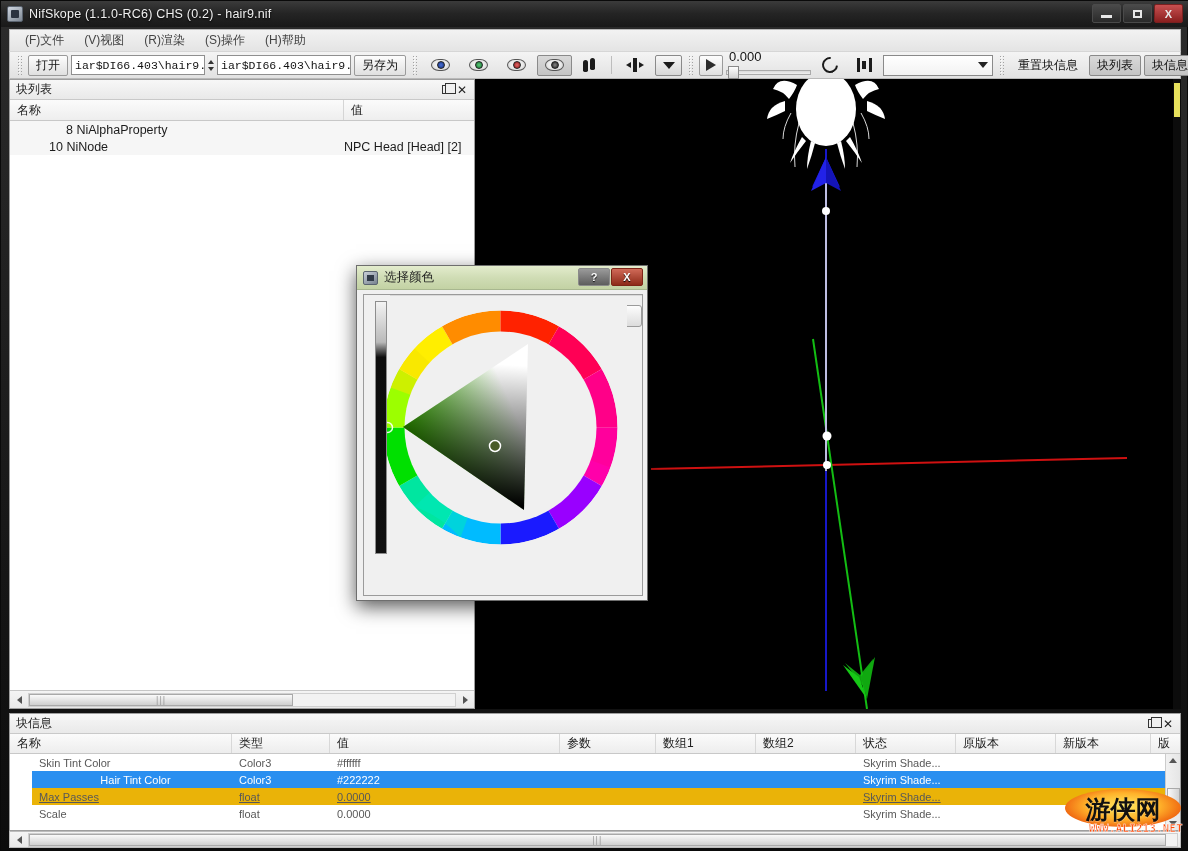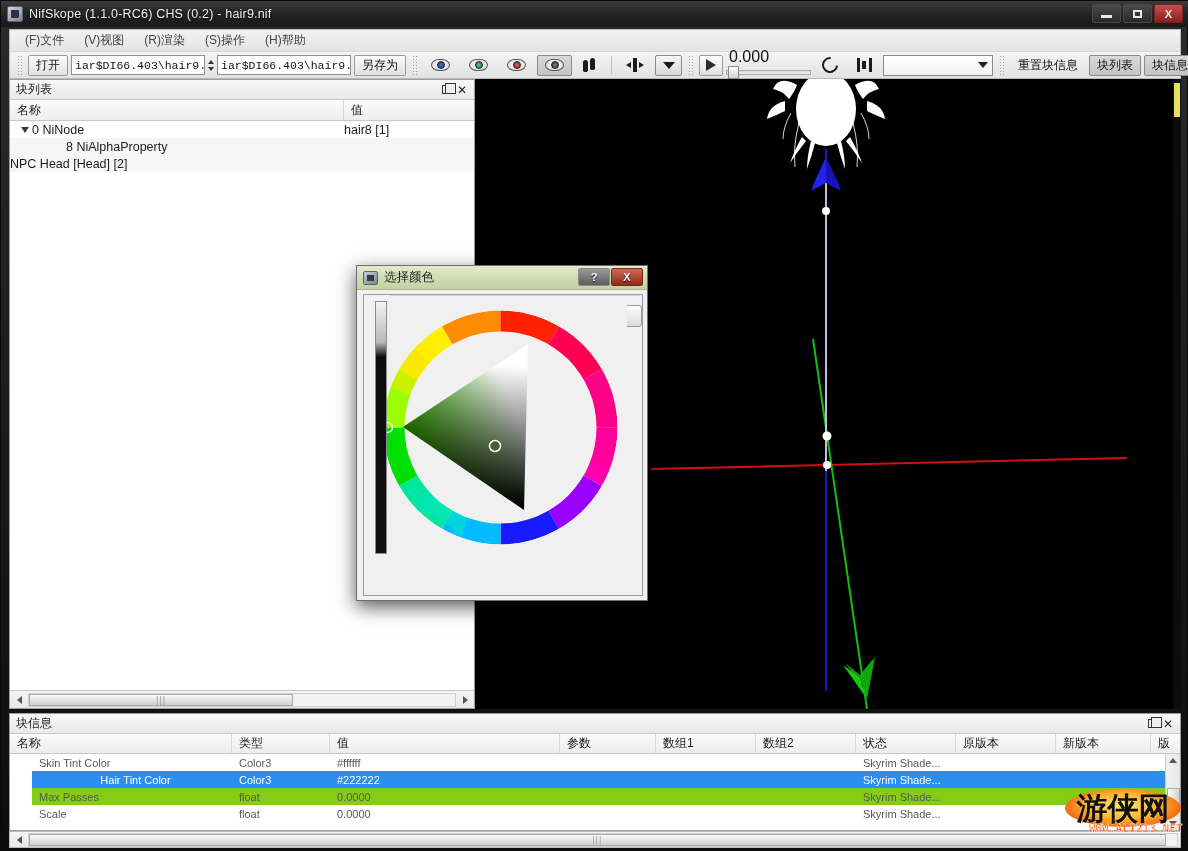--- a/index.html
+++ b/index.html
@@ -133,21 +133,21 @@
   .slider-wrap{ width:85px; height:18px; position:relative; flex:none; }
   .slider-wrap .track{
     position:absolute; left:0; top:8px; width:85px; height:5px;
     background:linear-gradient(180deg,#d8d8d8,#efefef); border:1px solid #aaa;
   }
   .slider-wrap .knob{
     position:absolute; left:2px; top:4px; width:11px; height:13px;
     background:linear-gradient(180deg,#fdfdfd,#d2d2d2); border:1px solid #8a8a8a;
   }
   .value-stack{ display:flex; flex-direction:column; align-items:flex-start; flex:none; }
-  .value-stack .v{ font-size:16px; color:#111; line-height:11px; padding-left:3px;}
+  .value-stack .v{ font-size:13px; color:#111; line-height:11px; padding-left:3px;}
 
   .loop-ico{ width:16px; height:16px; border:2px solid #1b1b1b; border-radius:50%; border-right-color:transparent; transform:rotate(-40deg); display:block;}
   .bar-ico{ width:15px; height:14px; position:relative; display:block;}
   .bar-ico i{ position:absolute; background:#1b1b1b; }
   .bar-ico i.l{ left:0; top:0; width:3px; height:14px;}
   .bar-ico i.m{ left:5px; top:3px; width:4px; height:8px;}
   .bar-ico i.r{ right:0; top:0; width:3px; height:14px;}
 
   .tb-combo{
     width:110px; height:21px; border:1px solid #8a8a8a; background:#fff;
@@ -225,21 +225,21 @@
     position:absolute; left:8px; top:712px; width:1172px; height:118px;
     background:#f0f0f0; border:1px solid #9e9e9e; display:flex; flex-direction:column;
   }
   .tbl-head{
     display:flex; height:20px; background:linear-gradient(180deg,#fbfbfb,#ededed);
     border-bottom:1px solid #c8c8c8; font-size:12px; color:#222;
   }
   .tbl-head .c{ display:flex; align-items:center; padding-left:7px; border-right:1px solid #d8d8d8; white-space:nowrap; overflow:hidden;}
   .tbl-body{ flex:1; background:#fff; position:relative; overflow:hidden; }
   .tbl-row{ display:flex; height:17px; align-items:center; font-size:11px; color:#585858;}
-  .tbl-row.alt{ background:#84cc16; }
+  .tbl-row.alt{ background:#eab308;text-decoration:underline; }
   .tbl-row.sel{ background:#2a8ff0; color:#fff; }
   .tbl-row .c{ padding-left:7px; white-space:nowrap; overflow:hidden; }
   .tbl-row .gutter{ width:22px; flex:none; background:#fff; height:17px; }
   .tbl-row.sel .gutter{ background:#fff; }
 
   .vscroll{
     position:absolute; right:0; top:0; width:15px; height:100%;
     background:linear-gradient(90deg,#f1f1f1,#e6e6e6); border-left:1px solid #cccccc;
     display:flex; flex-direction:column; align-items:center;
   }
@@ -326,21 +326,21 @@
   #watermark{
     position:absolute; left:1062px; top:786px; width:120px; height:56px; pointer-events:none;
   }
   #wm-ellipse{
     position:absolute; left:2px; top:2px; width:116px; height:38px; border-radius:50%;
     background:radial-gradient(ellipse at 50% 45%, #ffe95e 0%, #ffb12a 45%, #f06a12 72%, #d4350b 100%);
   }
   #wm-chars{
     position:absolute; left:0; top:0; width:120px; height:44px;
     display:flex; align-items:center; justify-content:center; gap:2px;
-    font-family:"DejaVu Sans", sans-serif; font-weight:bold; font-size:31px; color:#111;
+    font-family:"DejaVu Sans", sans-serif; font-weight:bold; font-size:25px; color:#111;
     text-shadow:0 1px 0 rgba(255,255,255,.25);
   }
   #wm-url{
     position:absolute; left:0; top:35px; width:120px; text-align:right;
     font-family:"DejaVu Sans Mono", monospace; font-weight:bold; font-size:10.5px;
     color:#ff4b0a; letter-spacing:.4px;
     -webkit-text-stroke:.4px #fff;
   }
 </style>
 </head>
@@ -469,38 +469,32 @@
         </span>
       <span class="dock-btn">✕</span>
     </div>
 
     <div class="tree-head">
       <div class="c name">名称</div>
       <div class="c val">值</div>
     </div>
 
     <div class="tree-body">
-      <div class="tree-row">
-        <div class="nm">
-            <span style="width:8px;flex:none;"></span>
-            <span class="twisty">
-              <span class="tw-open"></span>
-            </span>
-            <span>0 NiNode</span>
-          </div>
-        <div class="vl">hair8 [1]</div>
-      </div>
       <div class="tree-row alt">
         <div class="nm">
             <span style="width:56px;flex:none;"></span>
             <span>8 NiAlphaProperty</span>
           </div>
         <div class="vl"></div>
       </div>
       <div class="tree-row alt">
+        <div class="nm">
+            <span style="width:39px;flex:none;"></span>
+            <span>10 NiNode</span>
+          </div>
         <div class="vl">NPC Head [Head] [2]</div>
       </div>
     </div>
 
     <div class="hscroll">
       <span class="arr">
           <span class="l"></span>
         </span>
       <span class="trough">
         <span class="thumb">|||</span>

